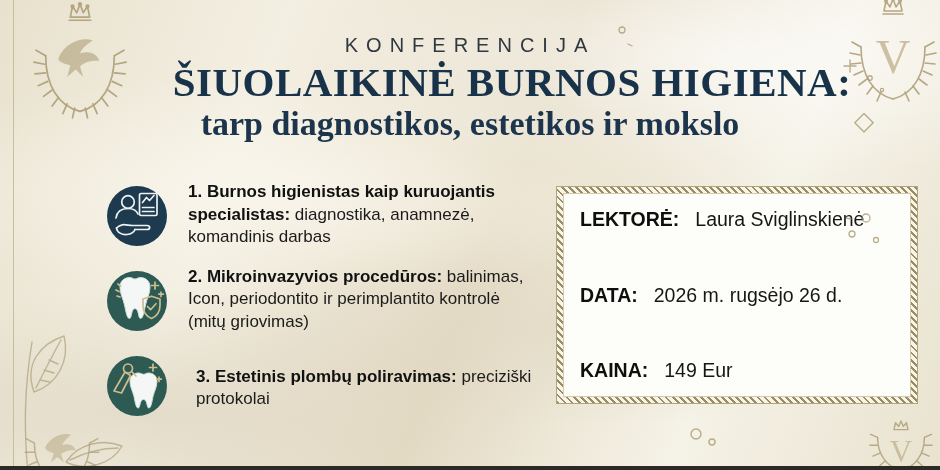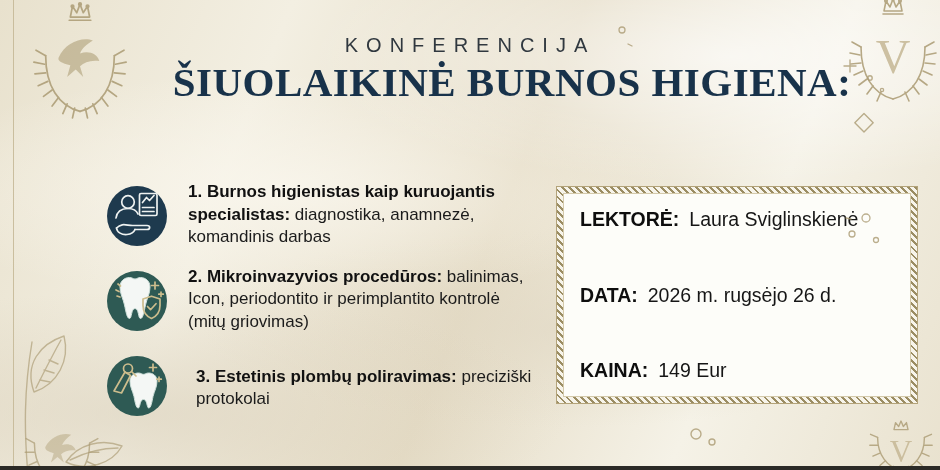--- a/index.html
+++ b/index.html
@@ -43,21 +43,21 @@
   .agenda-text{font-size:17px;line-height:1.33;width:340px;color:#1b1b1b;}
   .agenda-text b{color:#111;}
   .agenda-row.r3 .agenda-text{margin-top:7px;margin-left:8px;}
 
   
   .details-box{position:absolute;left:556px;top:186px;width:362px;height:218px;box-sizing:border-box;
     border:1px solid #b3a379;padding:6px;
     background:repeating-linear-gradient(45deg,#9b8d63 0 2px,#f7f4ea 2px 5px);}
   .details-inner{box-sizing:border-box;width:100%;height:100%;background:#fdfdf9;border:1px solid #d4caab;
     padding:13px 16px;display:flex;flex-direction:column;justify-content:space-between;}
-  .detail-row{display:flex;gap:10px;font-size:19.5px;line-height:1.26;}
+  .detail-row{display:flex;gap:16px;font-size:19.5px;line-height:1.26;}
   .detail-label{font-weight:700;color:#0e0e0e;white-space:nowrap;}
   .detail-value{color:#161616;white-space:pre-line;}
 
   .gold{stroke:#ab9b73;fill:none;stroke-linecap:round;stroke-linejoin:round;}
 </style>
 </head>
 <body>
 
 <div class="poster">
 
@@ -168,20 +168,21 @@
     <svg width="50" height="34" viewBox="0 0 50 34">
       <g class="gold" stroke-width="1.4">
         <circle cx="10" cy="10" r="5"></circle>
         <circle cx="26" cy="18" r="3"></circle>
       </g>
     </svg>
   </div>
 
   <div class="kicker">KONFERENCIJA</div>
   <div class="title-1">ŠIUOLAIKINĖ BURNOS HIGIENA:</div>
+  <div class="title-2">tarp diagnostikos, estetikos ir mokslo</div>
 
   <div class="agenda">
 
     <div class="agenda-row r1">
       <div class="agenda-icon">
         <svg width="62" height="62" viewBox="0 0 62 62">
           <circle cx="31" cy="31" r="30" fill="#1e3a4e"></circle>
           <g fill="none" stroke="#eef2f1" stroke-width="1.7" stroke-linecap="round" stroke-linejoin="round">
             <circle cx="22" cy="17" r="6.3"></circle>
             <path d="M10 33 C11 26 16 23.5 22 23.5 C27 23.5 30.5 25.5 32 29"></path>

